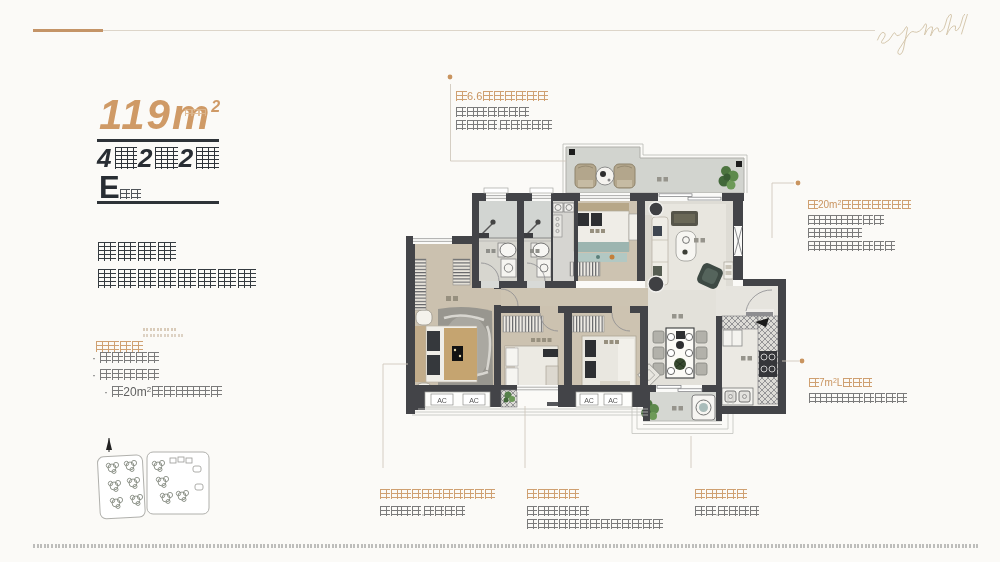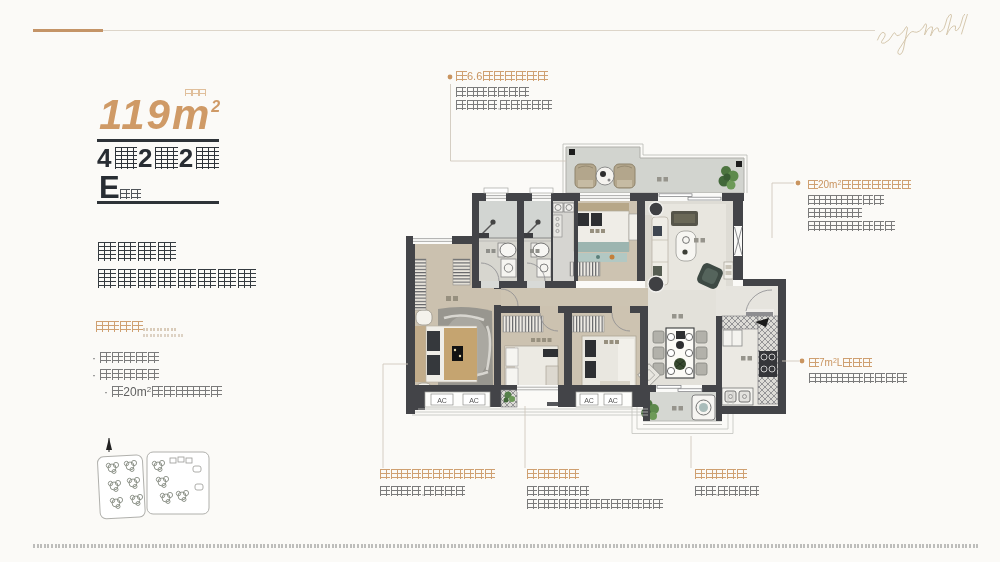--- a/index.html
+++ b/index.html
@@ -1,21 +1,21 @@
 <!DOCTYPE html>
 <html><head>
 <meta charset="utf-8">
 <style>
 html,body{margin:0;padding:0;background:#fff;}
 .page{position:relative;width:1000px;height:562px;background:#fbfaf7;overflow:hidden;font-family:"Liberation Sans",sans-serif;}
 .abs{position:absolute;}
 .g{display:inline-block;width:.92em;height:.92em;margin:0 .04em;vertical-align:-0.08em;
 background:repeating-linear-gradient(to bottom,currentColor 0 1px,transparent 1px 3.9px),
 repeating-linear-gradient(to right,currentColor 0 1px,transparent 1px 6px);opacity:.88;}
-.or{color:#c9945f;} .dk .g{opacity:.97;}
+.or{color:#c9945f;margin-top:20px;} .dk .g{opacity:.97;}
 .gy{color:#606060;} .gy .g{opacity:.82;}
 </style>
 </head>
 <body>
 <div class="page">
 
 <svg class="abs" style="left:0;top:0;" width="1000" height="562" viewBox="0 0 1000 562">
 <defs>
 <pattern id="lad" width="4" height="3.2" patternUnits="userSpaceOnUse">
 <rect width="4" height="3.2" fill="#e9e5dc"></rect>
@@ -553,21 +553,21 @@
 <svg class="abs" style="left:872px;top:14px;" width="110" height="44" viewBox="0 0 105 44">
 <path d="M3 26 q4 -10 7 -7 q2 2 -2 7 q-3 4 2 3 q5 -2 8 -8 q2 -4 3 -1 q1 3 4 1 q4 -3 6 -7 q1 -3 2 0 l-4 21 q-2 7 -5 5 q-2 -2 2 -7 l7 -11 q4 -6 7 -4 q2 1 5 -1 q4 -3 5 -6 q2 -3 2 1 l-2 9 q3 -7 6 -8 q3 -1 2 2 l-2 7 q3 -7 6 -8 q2 -1 2 2 q0 3 3 1 q3 -2 4 -7 q1 -6 4 -9 q2 -2 2 1 l-5 19 q4 -8 7 -9 q3 -1 2 2 q-1 4 2 2 q3 -3 4 -8 q1 -6 4 -9 q3 -2 2 1 l-6 20" stroke="#d6c8ae" stroke-width="1" fill="none" stroke-linecap="round"></path>
 </svg>
 
 <div class="abs" style="left:99px;top:94px;color:#cf9a66;font-weight:bold;font-size:42px;letter-spacing:2px;line-height:1;font-style:italic;">119m<span style="font-size:16px;vertical-align:17px;letter-spacing:0;">2</span></div>
 
 <div class="abs or" style="left:185px;top:89px;font-size:7px;color:#ddb88f;"><span class="g"></span><span class="g"></span><span class="g"></span></div>
 
 <div class="abs" style="left:97px;top:139px;width:122px;height:3px;background:#2e3338;"></div>
 
-<div class="abs dk" style="left:97px;top:145px;font-size:26px;font-weight:bold;color:#282d33;line-height:1;letter-spacing:2px;">4<span class="g" style="width:.86em;height:.86em;"></span>2<span class="g" style="width:.86em;height:.86em;"></span>2<span class="g" style="width:.86em;height:.86em;"></span></div>
+<div class="abs dk" style="left:97px;top:145px;font-size:26px;font-weight:bold;color:#282d33;line-height:1;letter-spacing:2px;font-style:italic;">4<span class="g" style="width:.86em;height:.86em;"></span>2<span class="g" style="width:.86em;height:.86em;"></span>2<span class="g" style="width:.86em;height:.86em;"></span></div>
 
 <div class="abs" style="left:99px;top:172px;font-size:31px;font-weight:bold;color:#282d33;line-height:1;">E<span style="font-size:11px;font-weight:normal;color:#3a3f45;"><span class="g"></span><span class="g"></span></span></div>
 
 <div class="abs" style="left:97px;top:201px;width:122px;height:3px;background:#2e3338;"></div>
 
 <div class="abs dk" style="left:97px;top:241px;font-size:20px;color:#2f353b;"><span class="g"></span><span class="g"></span><span class="g"></span><span class="g"></span></div>
 
 <div class="abs dk" style="left:97px;top:268px;font-size:20px;color:#2f353b;"><span class="g"></span><span class="g"></span><span class="g"></span><span class="g"></span><span class="g"></span><span class="g"></span><span class="g"></span><span class="g"></span></div>
 
 <div class="abs or" style="left:96px;top:320px;font-size:12px;"><span class="g"></span><span class="g"></span><span class="g"></span><span class="g"></span></div>

